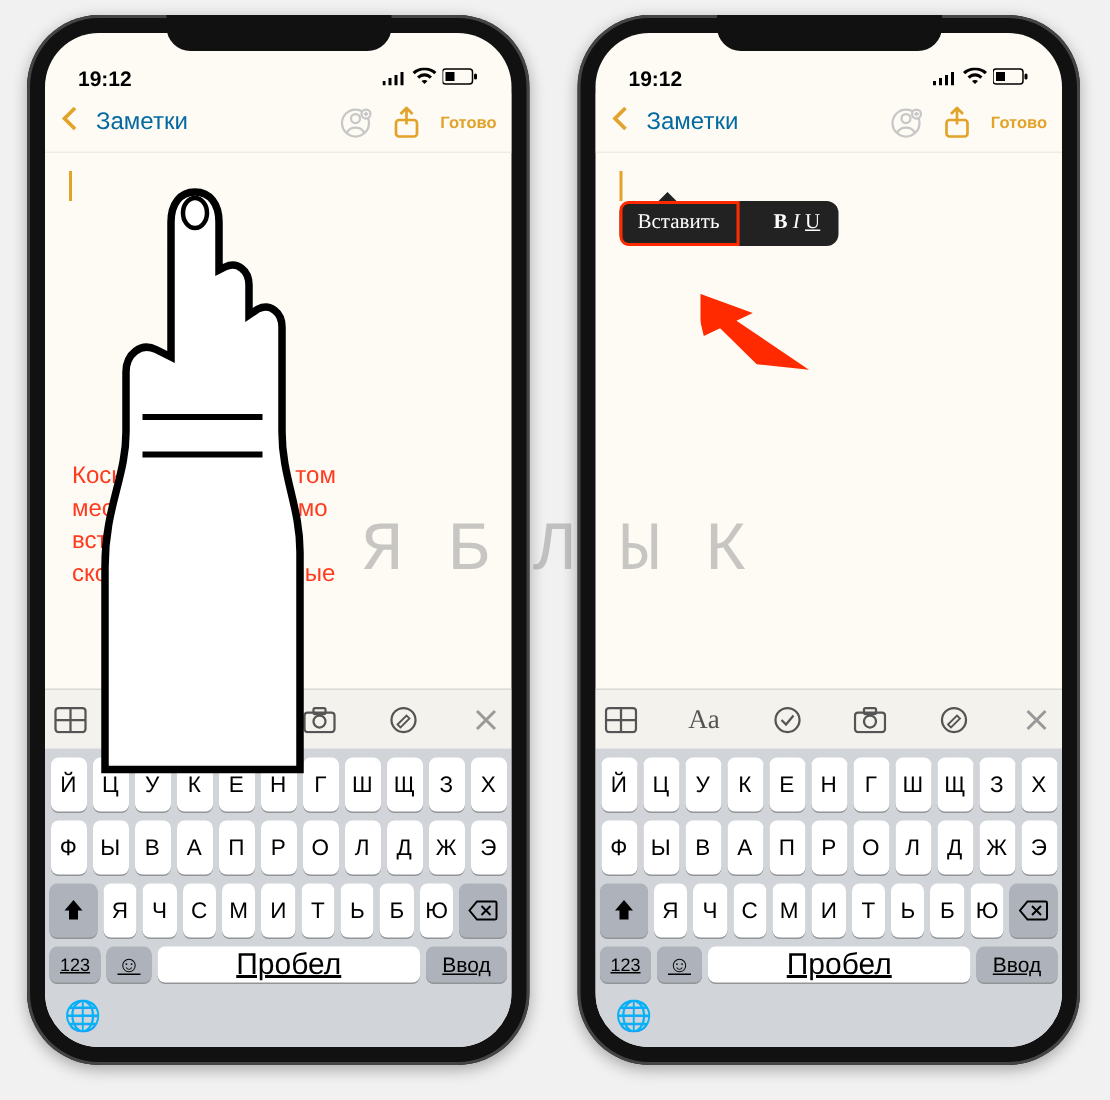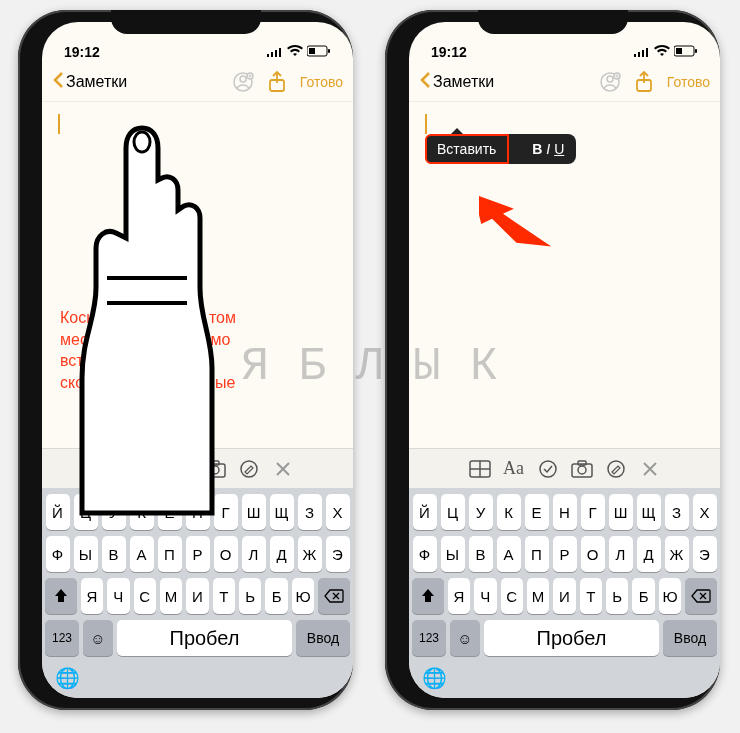--- a/index.html
+++ b/index.html
@@ -27,21 +27,20 @@
   }
   .screen {
     width: 100%;
     height: 100%;
     background: #fdfbf4;
     border-radius: 36px;
     overflow: hidden;
     position: relative;
     display: flex;
     flex-direction: column;
-    margin-left: 12px;
   }
   .notch {
     position: absolute;
     top: 0;
     left: 50%;
     transform: translateX(-50%);
     width: 150px;
     height: 24px;
     background: #111;
     border-radius: 0 0 16px 16px;
@@ -62,35 +61,35 @@
     display: flex;
     align-items: center;
     padding: 0 10px;
     background: #fdfbf4;
     border-bottom: 1px solid rgba(0,0,0,.06);
     gap: 4px;
   }
   .back {
     display: flex;
     align-items: center;
-    color: #000000;
+    color: #0369a1;
     font-size: 16px;
-    gap: 2px;
+    gap: 12px;
   }
   .spacer { flex: 1; }
   .top-icon {
     width: 30px;
     height: 30px;
     display: flex;
     align-items: center;
     justify-content: center;
     color: #c7c7c7;
   }
   .share-icon { color: #e2a32b; }
-  .done { color: #e2a32b; font-size: 14px; font-weight: 400; margin-left: 4px; }
+  .done { color: #e2a32b; font-size: 11px; font-weight: 700; margin-left: 4px; }
   .note-body {
     flex: 1;
     position: relative;
     padding: 10px 14px;
   }
   .cursor {
     width: 2px;
     height: 20px;
     background: #e2a32b;
     position: absolute;
@@ -105,20 +104,21 @@
     border-radius: 8px;
     display: flex;
     z-index: 4;
   }
   .ctx-item {
     color: #fff;
     font-size: 14px;
     padding: 7px 12px;
     border-right: 1px solid #555;
     position: relative;
+    font-family: Liberation Serif, serif;
   }
   .ctx-item:last-child { border-right: none; padding-left: 23px; }
   .ctx-highlight { outline: 2px solid #ff2a00; outline-offset: -2px; border-radius: 6px 0 0 6px;}
   .ctx-tail {
     position: absolute;
     top: -6px;
     left: 26px;
     width: 0; height: 0;
     border-left: 6px solid transparent;
     border-right: 6px solid transparent;
@@ -132,21 +132,21 @@
     font-size: 16px;
     line-height: 1.35;
     width: 180px;
     z-index: 3;
   }
   .toolbar {
     height: 40px;
     background: #f4f2ec;
     border-top: 1px solid rgba(0,0,0,.1);
     display: flex;
-    justify-content: center;
+    justify-content: space-between;
     align-items: center;
     color: #555;
   }
   .toolbar span { font-size: 18px; display:flex; align-items:center; justify-content:center; width:34px;}
   .keyboard {
     background: #d1d4d9;
     padding: 6px 3px 8px;
   }
   .krow { display: flex; justify-content: center; gap: 4px; margin-bottom: 6px; }
   .key {
@@ -156,21 +156,21 @@
     height: 36px;
     display: flex;
     align-items: center;
     justify-content: center;
     font-size: 15px;
     box-shadow: 0 1px 0 rgba(0,0,0,.3);
     text-transform: uppercase;
   }
   .key.gray { background: #adb2bb; }
   .key.shift, .key.del { width: 34px; }
-  .krow.bottom .key { height: 36px; }
+  .krow.bottom .key { height: 24px; text-decoration: underline; }
   .key.mode { width: 34px; font-size: 12px; }
   .key.emoji { width: 30px; }
   .key.space { flex: 1; font-size: 20px; text-transform: none; }
   .key.enter { width: 54px; font-size: 14px; text-transform: none; background:#adb2bb; }
   .globe-row { display:flex; padding: 4px 10px 0; }
   .globe { color: #555; font-size: 20px; }
 
   
   .hand {
     position: absolute;

